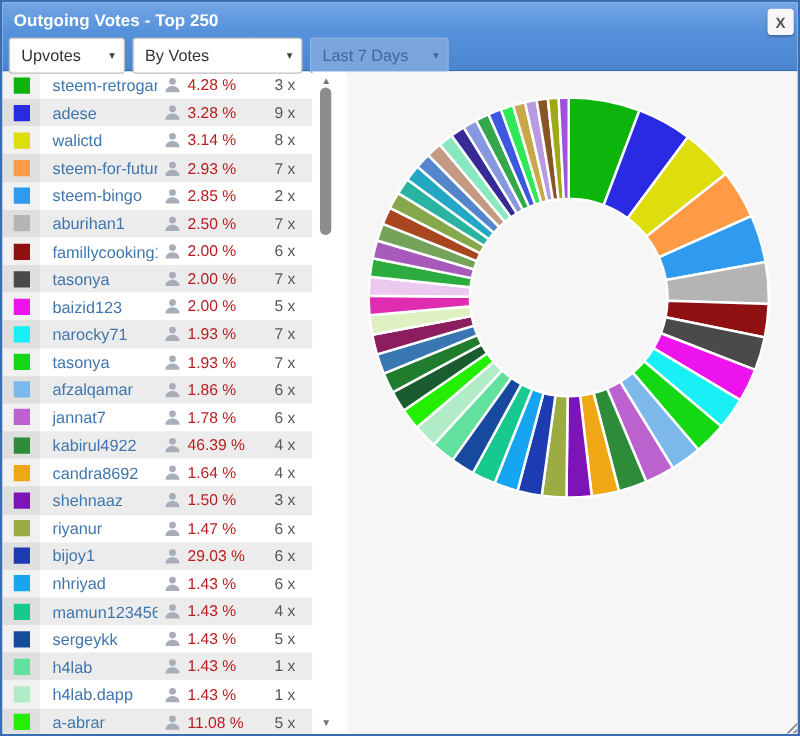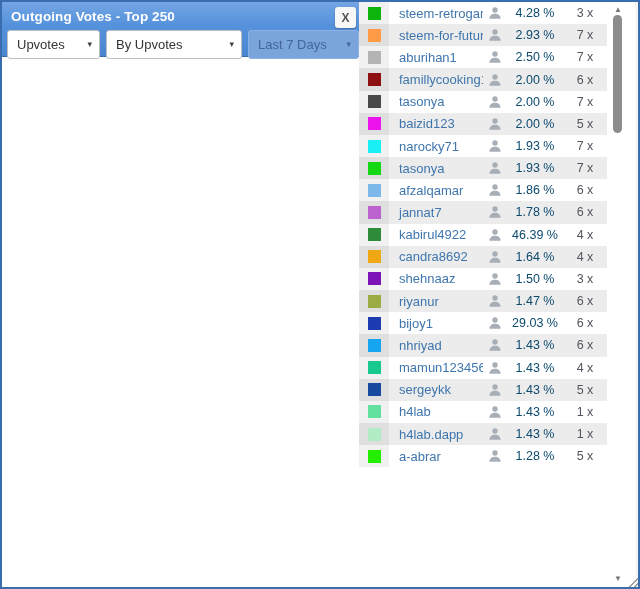--- a/index.html
+++ b/index.html
@@ -3,21 +3,21 @@
 <meta charset="utf-8">
 <style>
   * { margin:0; padding:0; box-sizing:border-box; }
   html,body { width:640px; height:589px; background:#e8e8e8; }
   body { font-family:"Liberation Sans", sans-serif; }
 
   .dialog{
     width:640px; height:589px;
     border:2px solid #3a6cb0;
     background:#ffffff;
-    display:flex; flex-direction:row;
+    display:flex; flex-direction:column;
     position:relative; overflow:hidden;
   }
 
   
   .topbar{
     height:55px; flex:0 0 55px;
     background:linear-gradient(180deg,#74a5e4 0%,#5793dc 40%,#4a86d0 100%);
     border-bottom:1px solid #3a6cb0;
     position:relative;
   }
@@ -49,21 +49,21 @@
   .row:nth-child(even){ background:#ececec; }
   .cell-swatch{
     width:30px; align-self:stretch; flex:0 0 30px;
     background:rgba(0,0,0,0.055);
     display:flex; align-items:center; justify-content:center;
   }
   .swatch{ width:13px; height:13px; display:block; }
   .cell-name{ flex:1; padding-left:10px; color:#3f76ad; font-size:13px; white-space:nowrap; overflow:hidden; }
   .cell-icon{ width:24px; flex:0 0 24px; color:#a8aeb6; display:flex; align-items:center; justify-content:center; }
   .cell-icon svg{ width:14px; height:14px; fill:currentColor; }
-  .cell-pct{ width:56px; flex:0 0 56px; text-align:center; color:#0c4a6e; font-size:12.5px; }
+  .cell-pct{ width:56px; flex:0 0 56px; text-align:left; color:#b91c1c; font-size:12.5px; }
   .cell-cnt{ width:44px; flex:0 0 44px; text-align:center; color:#54555e; font-size:12.5px; }
 
   
   .scrollbar{ width:28px; flex:0 0 28px; position:relative; background:#ffffff; }
   .sb-arrow{ position:absolute; left:0; right:6px; text-align:center; color:#777; font-size:8px; line-height:8px; cursor:pointer;}
   .sb-arrow.up{ top:4px; }
   .sb-arrow.down{ bottom:4px; }
   .sb-thumb{
     position:absolute; top:13px; left:50%; margin-left:-8px;
     width:9px; height:118px; background:#8c8c8c; border-radius:5px; cursor:pointer;
@@ -92,21 +92,21 @@
       <div class="close-btn">
         <span>X</span>
       </div>
     </div>
     <div class="toolbar">
       <div class="dropdown dd-votetype">
         <span>Upvotes</span>
         <span class="caret">▾</span>
       </div>
       <div class="dropdown dd-weight">
-        <span>By Upvotes</span>
+        <span>By Votes</span>
         <span class="caret">▾</span>
       </div>
       <div class="dropdown dd-time">
         <span>Last 7 Days</span>
         <span class="caret">▾</span>
       </div>
     </div>
   </div>
 
   <div class="content">
@@ -119,37 +119,79 @@
     <div class="cell-icon">
       <svg viewBox="0 0 16 16">
               <circle cx="8" cy="4.6" r="3.1"></circle>
               <path d="M1.6 14.6c0-3.6 2.9-5.7 6.4-5.7s6.4 2.1 6.4 5.7z"></path>
             </svg>
     </div>
     <div class="cell-pct">4.28 %</div>
     <div class="cell-cnt">3 x</div>
   </div>
 
-
+  <div class="row">
+    <div class="cell-swatch">
+            <span class="swatch" style="background: rgb(42, 42, 226);"></span>
+          </div>
+    <div class="cell-name">adese</div>
+    <div class="cell-icon">
+      <svg viewBox="0 0 16 16">
+              <circle cx="8" cy="4.6" r="3.1"></circle>
+              <path d="M1.6 14.6c0-3.6 2.9-5.7 6.4-5.7s6.4 2.1 6.4 5.7z"></path>
+            </svg>
+    </div>
+    <div class="cell-pct">3.28 %</div>
+    <div class="cell-cnt">9 x</div>
+  </div>
+
+  <div class="row">
+    <div class="cell-swatch">
+            <span class="swatch" style="background: rgb(222, 222, 14);"></span>
+          </div>
+    <div class="cell-name">walictd</div>
+    <div class="cell-icon">
+      <svg viewBox="0 0 16 16">
+              <circle cx="8" cy="4.6" r="3.1"></circle>
+              <path d="M1.6 14.6c0-3.6 2.9-5.7 6.4-5.7s6.4 2.1 6.4 5.7z"></path>
+            </svg>
+    </div>
+    <div class="cell-pct">3.14 %</div>
+    <div class="cell-cnt">8 x</div>
+  </div>
 
   <div class="row">
     <div class="cell-swatch">
             <span class="swatch" style="background: rgb(255, 154, 71);"></span>
           </div>
     <div class="cell-name">steem-for-future</div>
     <div class="cell-icon">
       <svg viewBox="0 0 16 16">
               <circle cx="8" cy="4.6" r="3.1"></circle>
               <path d="M1.6 14.6c0-3.6 2.9-5.7 6.4-5.7s6.4 2.1 6.4 5.7z"></path>
             </svg>
     </div>
     <div class="cell-pct">2.93 %</div>
     <div class="cell-cnt">7 x</div>
   </div>
 
+  <div class="row">
+    <div class="cell-swatch">
+            <span class="swatch" style="background: rgb(46, 154, 240);"></span>
+          </div>
+    <div class="cell-name">steem-bingo</div>
+    <div class="cell-icon">
+      <svg viewBox="0 0 16 16">
+              <circle cx="8" cy="4.6" r="3.1"></circle>
+              <path d="M1.6 14.6c0-3.6 2.9-5.7 6.4-5.7s6.4 2.1 6.4 5.7z"></path>
+            </svg>
+    </div>
+    <div class="cell-pct">2.85 %</div>
+    <div class="cell-cnt">2 x</div>
+  </div>
 
   <div class="row">
     <div class="cell-swatch">
             <span class="swatch" style="background: rgb(180, 180, 180);"></span>
           </div>
     <div class="cell-name">aburihan1</div>
     <div class="cell-icon">
       <svg viewBox="0 0 16 16">
               <circle cx="8" cy="4.6" r="3.1"></circle>
               <path d="M1.6 14.6c0-3.6 2.9-5.7 6.4-5.7s6.4 2.1 6.4 5.7z"></path>
@@ -418,21 +460,21 @@
     <div class="cell-swatch">
             <span class="swatch" style="background: rgb(37, 239, 0);"></span>
           </div>
     <div class="cell-name">a-abrar</div>
     <div class="cell-icon">
       <svg viewBox="0 0 16 16">
               <circle cx="8" cy="4.6" r="3.1"></circle>
               <path d="M1.6 14.6c0-3.6 2.9-5.7 6.4-5.7s6.4 2.1 6.4 5.7z"></path>
             </svg>
     </div>
-    <div class="cell-pct">1.28 %</div>
+    <div class="cell-pct">11.08 %</div>
     <div class="cell-cnt">5 x</div>
   </div>
 </div>
 
     <div class="scrollbar">
       <div class="sb-arrow up">▲</div>
       <div class="sb-thumb"></div>
       <div class="sb-arrow down">▼</div>
     </div>
 

